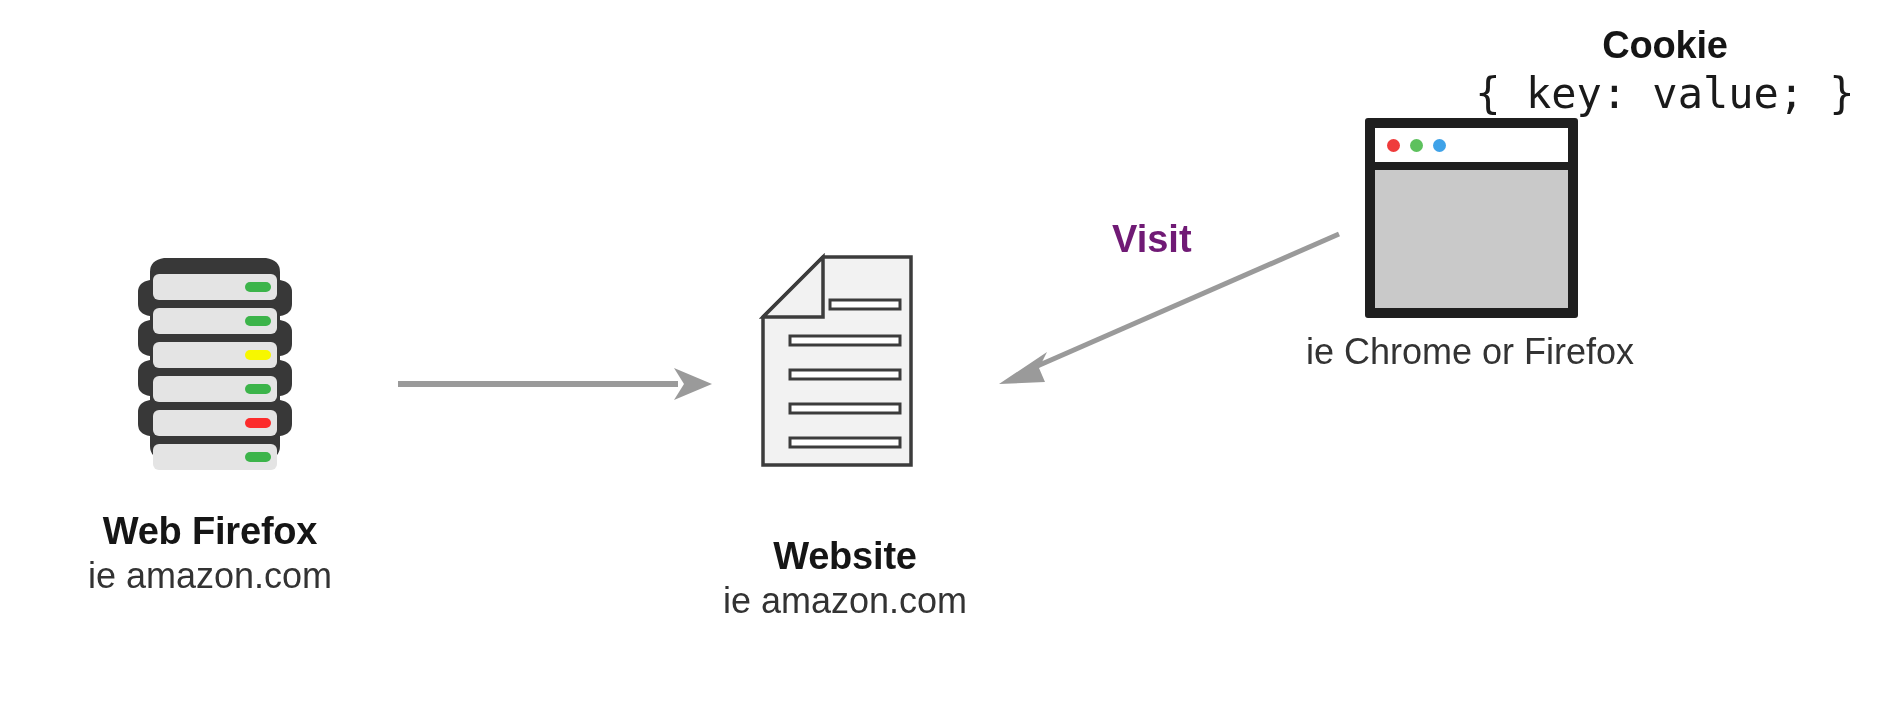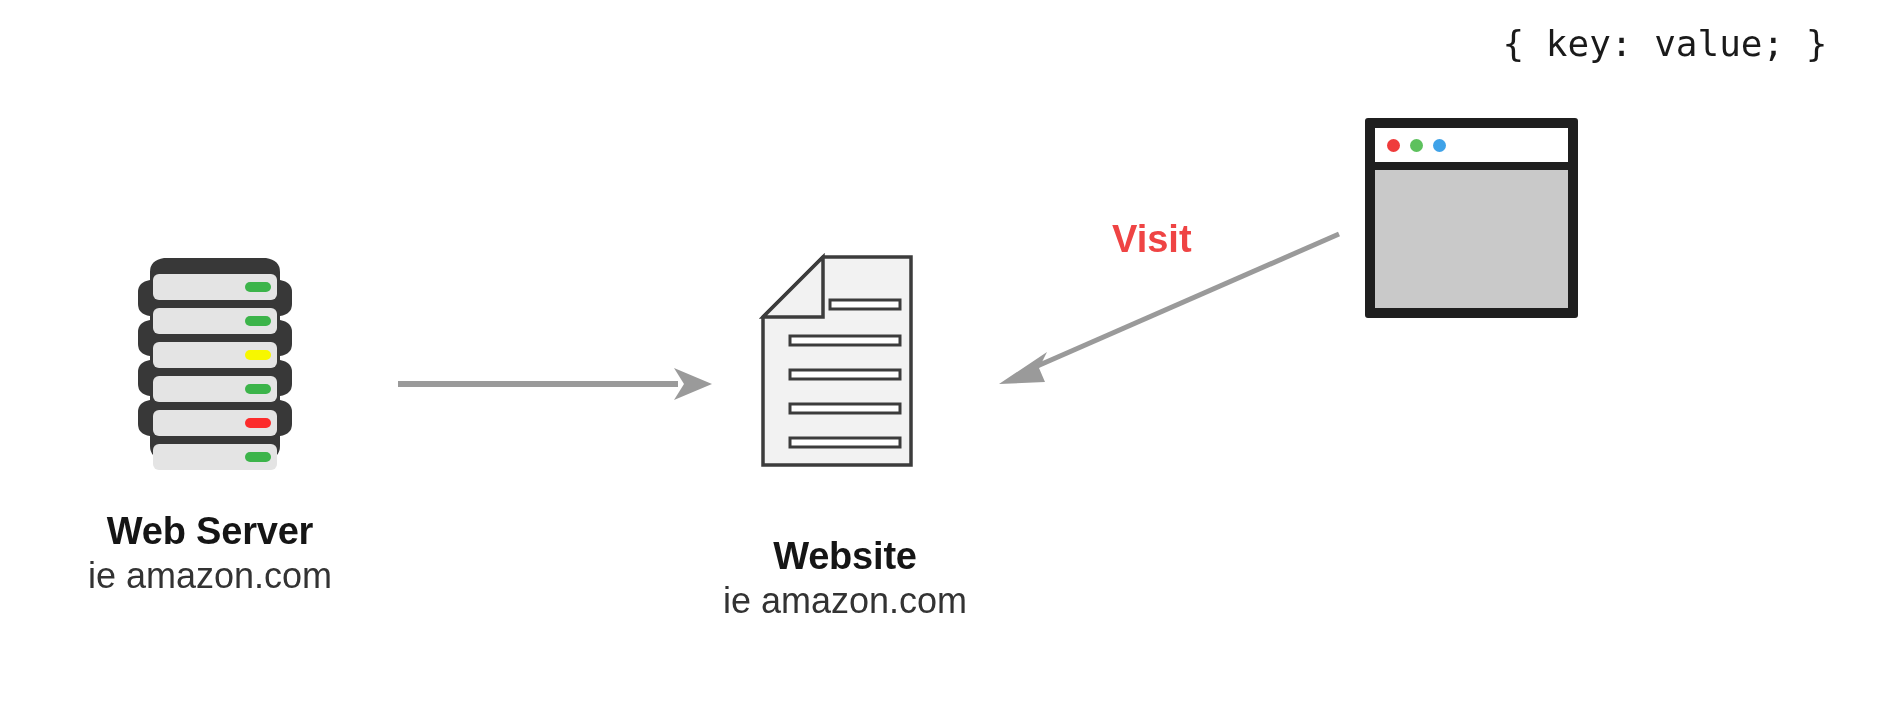--- a/index.html
+++ b/index.html
@@ -34,30 +34,30 @@
     color: #151515;
     white-space: nowrap;
   }
   .label-sub {
     font-size: 36px;
     font-weight: 300;
     color: #333333;
   }
   .label-sub-mono {
     font-family: "DejaVu Sans Mono", "Liberation Mono", monospace;
-    font-size: 36px;
+    font-size: 42px;
     font-weight: 400;
     color: #1a1a1a;
     white-space: nowrap;
   }
   .edge-label {
     position: absolute;
     font-weight: bold;
     font-size: 38px;
-    color: #ef4444;
+    color: #701a75;
     white-space: nowrap;
   }
 
   
   .server-icon {
     position: absolute;
   }
 
   
   .doc-icon {
@@ -147,21 +147,21 @@
     <rect x="135" y="134" width="26" height="10" rx="5" fill="#3cb44a"></rect>
 
     <rect x="43" y="160" width="124" height="26" rx="6" fill="#e4e4e4"></rect>
     <rect x="135" y="168" width="26" height="10" rx="5" fill="#fc2b2b"></rect>
 
     <rect x="43" y="194" width="124" height="26" rx="6" fill="#e4e4e4"></rect>
     <rect x="135" y="202" width="26" height="10" rx="5" fill="#3cb44a"></rect>
   </svg>
 
   <div class="label-block" style="left:30px; top:508px; width:360px;">
-    <div class="label-title">Web Server</div>
+    <div class="label-title">Web Firefox</div>
     <div class="label-sub">ie amazon.com</div>
   </div>
 
   <svg class="arrow-svg" style="left:396px; top:360px;" width="320" height="50" viewBox="0 0 320 50">
     <line x1="2" y1="24" x2="282" y2="24" stroke="#9a9a9a" stroke-width="6"></line>
     <path d="M 278,8 L 316,24 L 278,40 L 288,24 Z" fill="#9a9a9a"></path>
   </svg>
 
   <svg class="doc-icon" style="left:758px; top:252px;" width="180" height="220" viewBox="0 0 180 220">
 
@@ -182,28 +182,30 @@
   </div>
 
   <div class="edge-label" style="left:1112px; top:218px;">Visit</div>
 
   <svg class="arrow-svg" style="left:995px; top:228px;" width="350" height="165" viewBox="0 0 350 165">
     <line x1="40" y1="139" x2="344" y2="6" stroke="#9a9a9a" stroke-width="5"></line>
     <path d="M 4,156 L 52,124 L 44,140 L 50,154 Z" fill="#9a9a9a"></path>
   </svg>
 
   <div class="label-block" style="left:1455px; top:22px; width:420px;">
+    <div class="label-title">Cookie</div>
     <div class="label-sub-mono">{ key: value; }</div>
   </div>
 
   <div class="browser-icon" style="left:1365px; top:118px; width:213px; height:200px;">
     <div class="browser-titlebar">
       <span class="browser-dot" style="background:#ef3b3b;"></span>
       <span class="browser-dot" style="background:#5dc15d;"></span>
       <span class="browser-dot" style="background:#3fa2e8;"></span>
     </div>
     <div class="browser-viewport"></div>
   </div>
 
   <div class="label-block" style="left:1250px; top:330px; width:440px;">
+    <div class="label-sub">ie Chrome or Firefox</div>
   </div>
 
 </div>
 
 </body></html>

